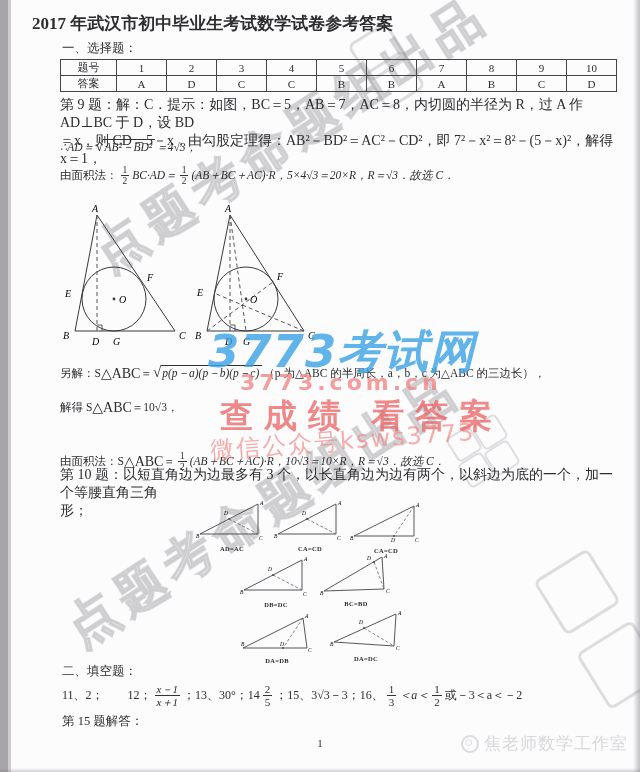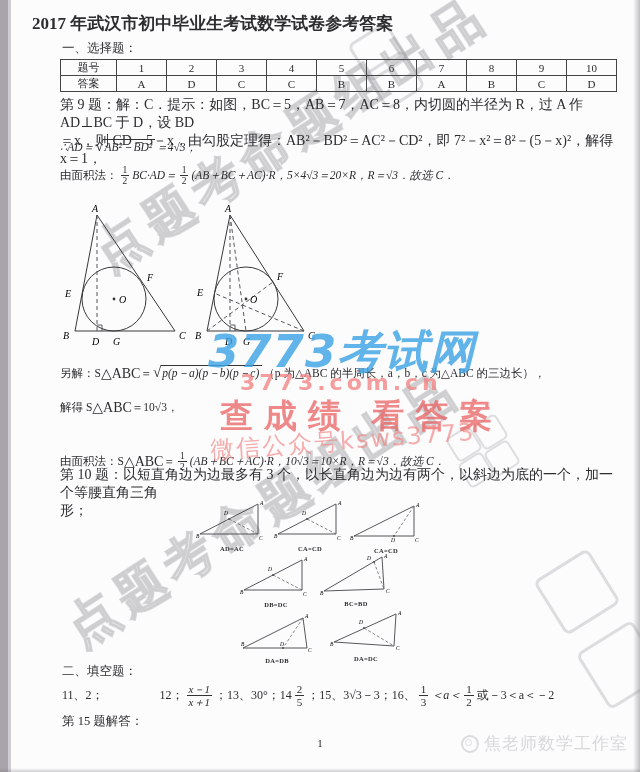--- a/index.html
+++ b/index.html
@@ -30,21 +30,21 @@
   .rad .body{border-top:1px solid #333;padding:0 3px 0 1px;font-style:italic;}
   .sub{font-size:14px;vertical-align:-3px;}
   .mi{font-style:italic;}
 
   .figwrap{position:absolute;z-index:2;}
   svg text{font-family:"Liberation Serif","DejaVu Serif",serif;font-style:italic;}
   .smallfig{position:absolute;z-index:2;width:72px;text-align:center;}
   .smallfig .cap{font-size:6.5px;font-weight:bold;line-height:7px;margin-top:1px;letter-spacing:.3px;}
 
   .fill-line{position:absolute;left:62px;top:683px;display:flex;align-items:center;font-size:12px;z-index:2;white-space:nowrap;}
-  .fill-line .gap{margin-right:56px;}
+  .fill-line .gap{margin-right:24px;}
 
   .pageno{position:absolute;left:0;right:0;top:737px;text-align:center;font-size:11px;z-index:2;}
   .brand{position:absolute;right:12px;top:732px;display:flex;align-items:center;gap:5px;z-index:2;
          color:#d9d9dc;font-size:17px;letter-spacing:1px;}
   .brand .logo{width:14px;height:14px;border:2px solid #dcdcdf;border-radius:50%;position:relative;}
   .brand .logo::after{content:"";position:absolute;left:2px;top:2px;width:5px;height:5px;
          border:1.5px solid #dfdfe2;border-radius:50%;}
 
   .wm-diag{position:absolute;white-space:nowrap;font-size:50px;font-weight:bold;letter-spacing:7px;
            color:rgba(140,140,145,.14);-webkit-text-stroke:1.5px rgba(130,130,136,.28);

